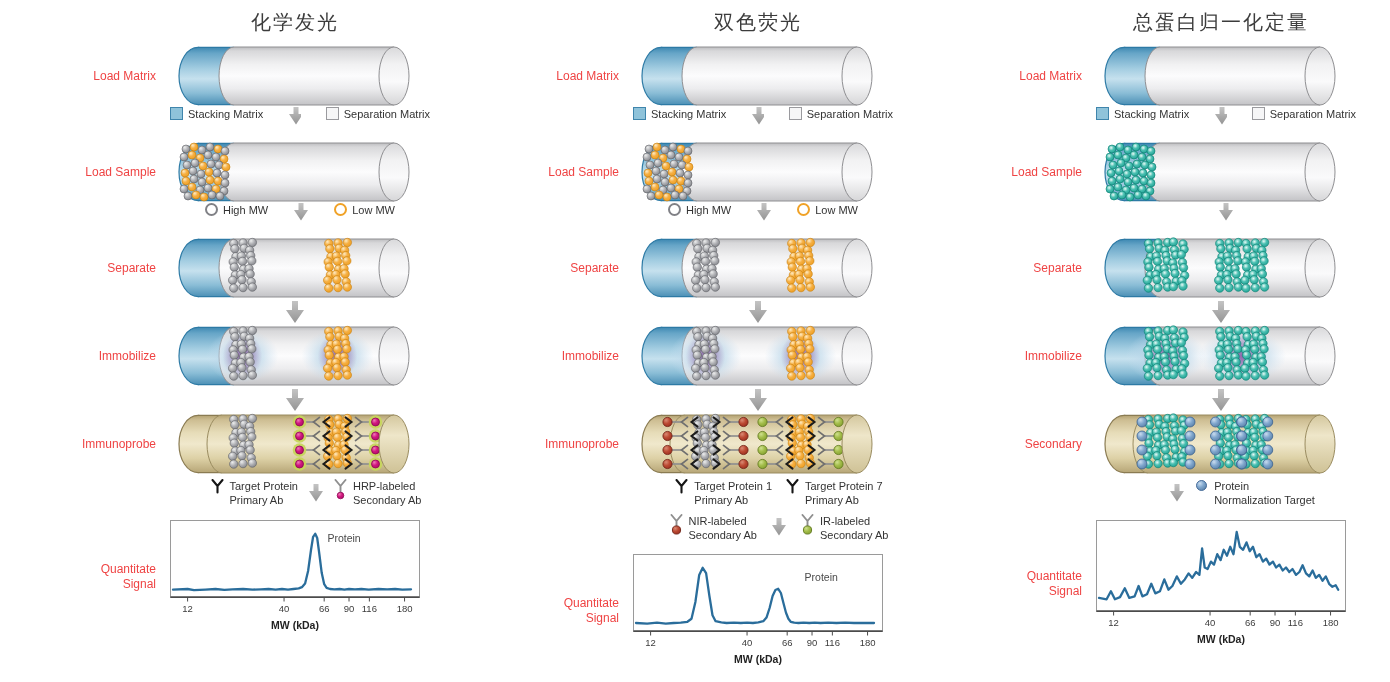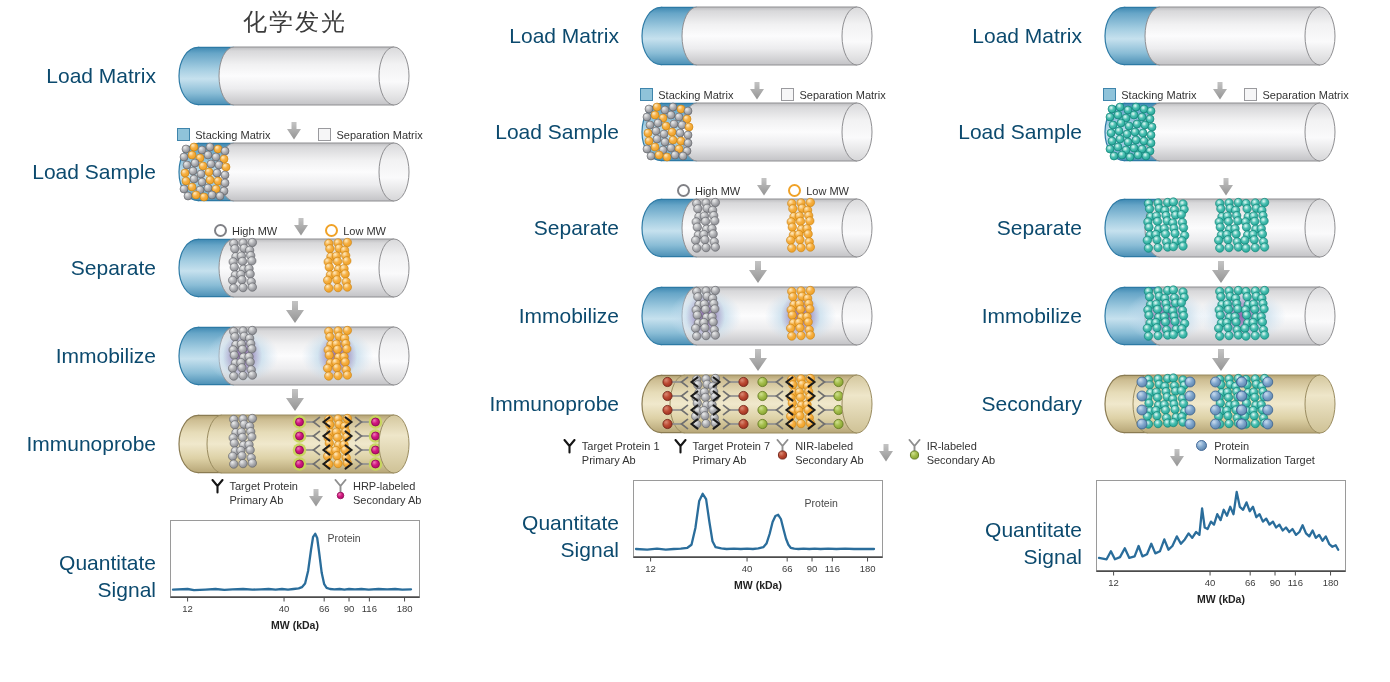--- a/index.html
+++ b/index.html
@@ -1,38 +1,38 @@
 <!DOCTYPE html>
 <html><head>
 <meta charset="utf-8">
 <style>
   html,body{margin:0;padding:0;background:#fff;width:1390px;height:682px;overflow:hidden;
     font-family:"Liberation Sans","DejaVu Sans",sans-serif;}
   .wrap{display:flex;padding-top:5px;}
   .col{width:463px;flex:none;}
-  .col-title{margin-left:170px;width:250px;text-align:center;font-size:24px;color:#3c3c3c;
+  .col-title{margin-left:170px;width:250px;text-align:center;font-size:20px;color:#3c3c3c;
     height:40px;line-height:34px;letter-spacing:2px;}
   .step{display:flex;align-items:center;}
-  .step-label{width:156px;flex:none;text-align:right;padding-right:14px;color:#0c4a6e;
-    font-size:21px;line-height:1.25;}
+  .step-label{width:156px;flex:none;text-align:right;padding-right:14px;color:#ef4444;
+    font-size:12px;line-height:1.25;}
   .art{width:250px;flex:none;position:relative;}
   svg.cap{display:block;width:250px;height:62px;}
-  .legend{margin-left:170px;width:260px;height:34px;display:flex;align-items:flex-end;
-    justify-content:center;gap:16px;font-size:11px;color:#333;}
+  .legend{margin-left:170px;width:260px;height:34px;display:flex;align-items:flex-start;
+    justify-content:center;gap:25px;font-size:11px;color:#333;}
   .entry{display:flex;align-items:center;gap:5px;white-space:nowrap;}
   .sw{width:11px;height:11px;flex:none;}
   .sw-stack{background:#8fc3da;border:1px solid #3f85ac;}
   .sw-sep{background:#f6f6f7;border:1px solid #9a9a9e;}
   .ring{width:9px;height:9px;border-radius:50%;background:#fff;flex:none;}
   .ring-gray{border:2.6px solid #808186;}
   .ring-orange{border:2.6px solid #f0a227;}
   .arrow-row{margin-left:170px;width:250px;height:26px;display:flex;align-items:center;justify-content:center;}
-  .probe-legend{margin-left:166px;width:300px;display:flex;align-items:flex-end;justify-content:center;
+  .probe-legend{margin-left:166px;width:300px;display:flex;align-items:center;justify-content:center;
     gap:10px;font-size:11px;color:#333;padding:4px 0 6px 0;}
-  .probe-legend.stack{flex-direction:row;gap:6px;}
+  .probe-legend.stack{flex-direction:column;gap:6px;}
   .probe-legend .lrow{display:flex;align-items:center;justify-content:center;gap:14px;width:300px;}
   .ab-entry{display:flex;align-items:flex-start;gap:6px;}
   .ab-entry .lines div{line-height:1.3;white-space:nowrap;}
   .chart-row .art{padding-top:6px;}
   svg.chart{display:block;}
 </style>
 </head>
 <body>
 
 <svg id="defs-svg" style="position:absolute;width:0;height:0" aria-hidden="true">
@@ -521,20 +521,21 @@
             <line x1="234.55915100254282" y1="78" x2="234.55915100254282" y2="81.5" stroke="#4b4b4b" stroke-width="1"></line>
             <text x="234.55915100254282" y="91.5" text-anchor="middle" font-size="9.5" fill="#3c3c3c">180</text>
             <text x="125" y="109" text-anchor="middle" font-size="10.5" font-weight="bold" fill="#222">MW (kDa)</text>
             <text x="157.38538181974607" y="22.200000000000003" font-size="10.5" fill="#4a4a4a">Protein</text>
           </svg>
         </div>
     </div>
   </div>
 
   <div class="col">
+    <div class="col-title">双色荧光</div>
 
     <div class="step">
       <div class="step-label">
         <div>Load Matrix</div>
           <div></div>
       </div>
       <div class="art">
           <svg class="cap" viewBox="0 0 250 62">
             <ellipse cx="28" cy="31" rx="19" ry="28.6" fill="url(#gBlue)" stroke="#2d7aa5" stroke-width="1.2"></ellipse>
             <rect x="28" y="2.4" width="38" height="57.2" fill="url(#gBlue)"></rect>
@@ -968,20 +969,21 @@
             <line x1="234.55915100254282" y1="78" x2="234.55915100254282" y2="81.5" stroke="#4b4b4b" stroke-width="1"></line>
             <text x="234.55915100254282" y="91.5" text-anchor="middle" font-size="9.5" fill="#3c3c3c">180</text>
             <text x="125" y="109" text-anchor="middle" font-size="10.5" font-weight="bold" fill="#222">MW (kDa)</text>
             <text x="171.5923134750266" y="27" font-size="10.5" fill="#4a4a4a">Protein</text>
           </svg>
         </div>
     </div>
   </div>
 
   <div class="col">
+    <div class="col-title">总蛋白归一化定量</div>
 
     <div class="step">
       <div class="step-label">
         <div>Load Matrix</div>
           <div></div>
       </div>
       <div class="art">
           <svg class="cap" viewBox="0 0 250 62">
             <ellipse cx="28" cy="31" rx="19" ry="28.6" fill="url(#gBlue)" stroke="#2d7aa5" stroke-width="1.2"></ellipse>
             <rect x="28" y="2.4" width="38" height="57.2" fill="url(#gBlue)"></rect>

